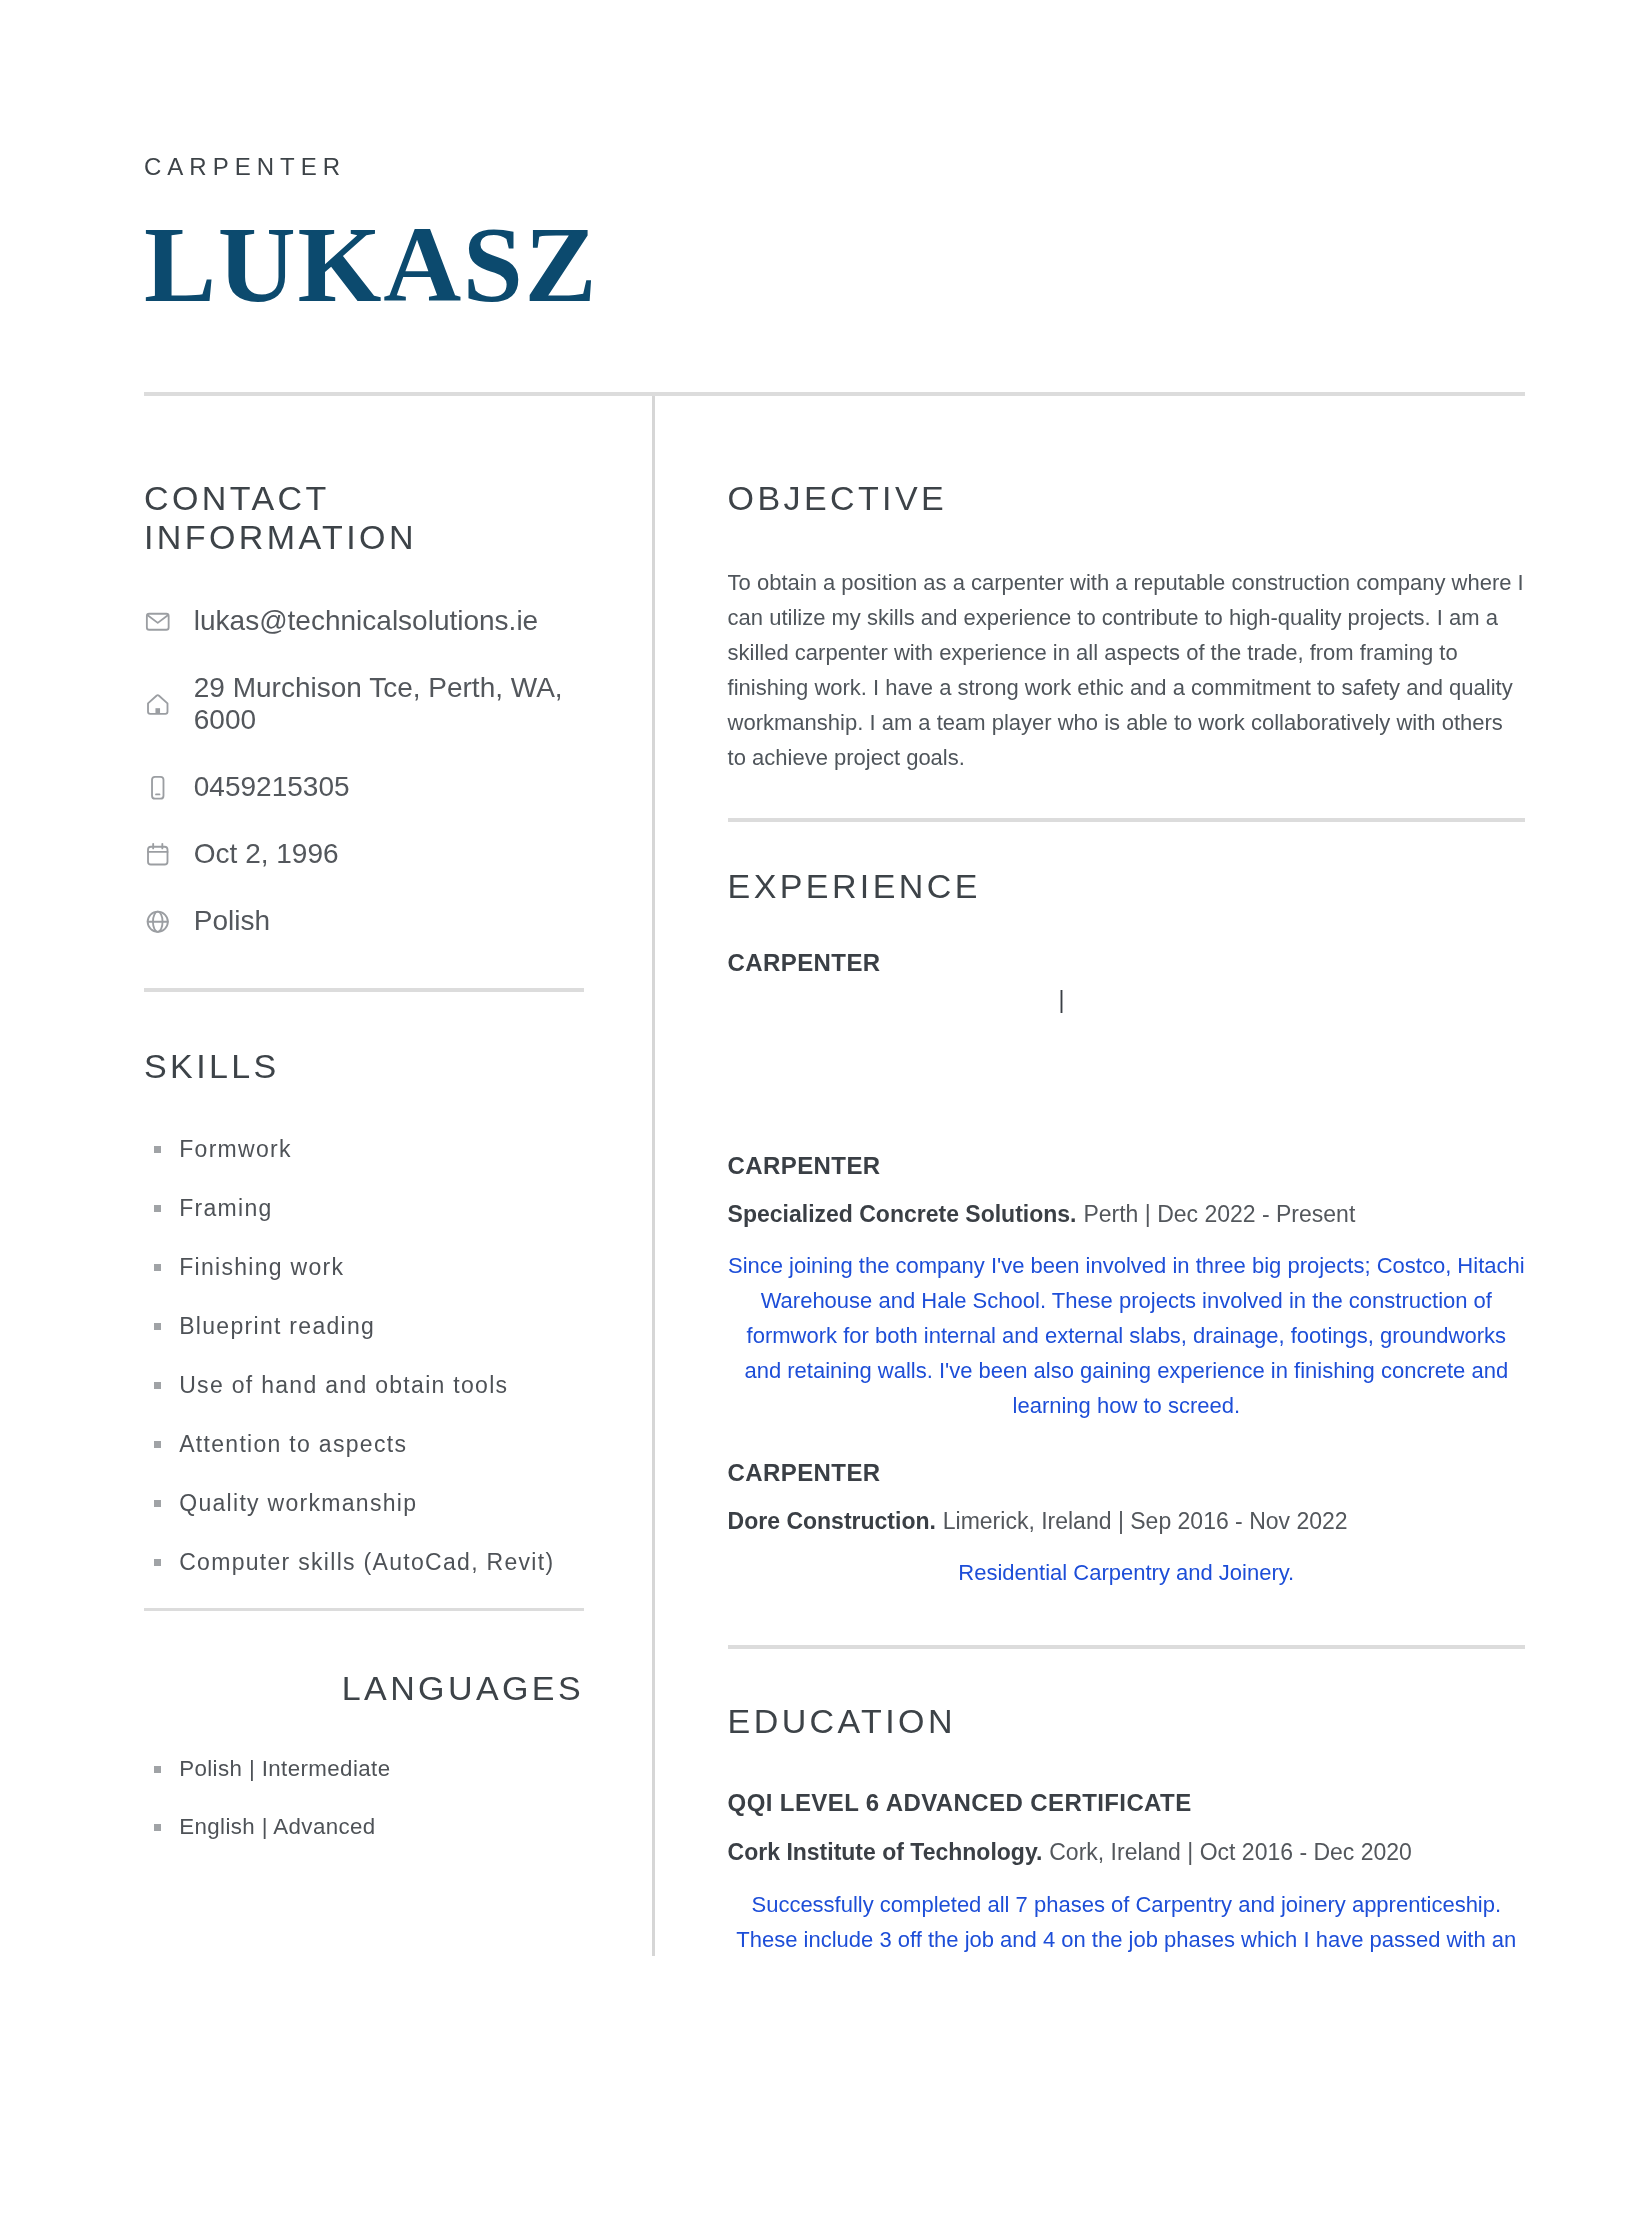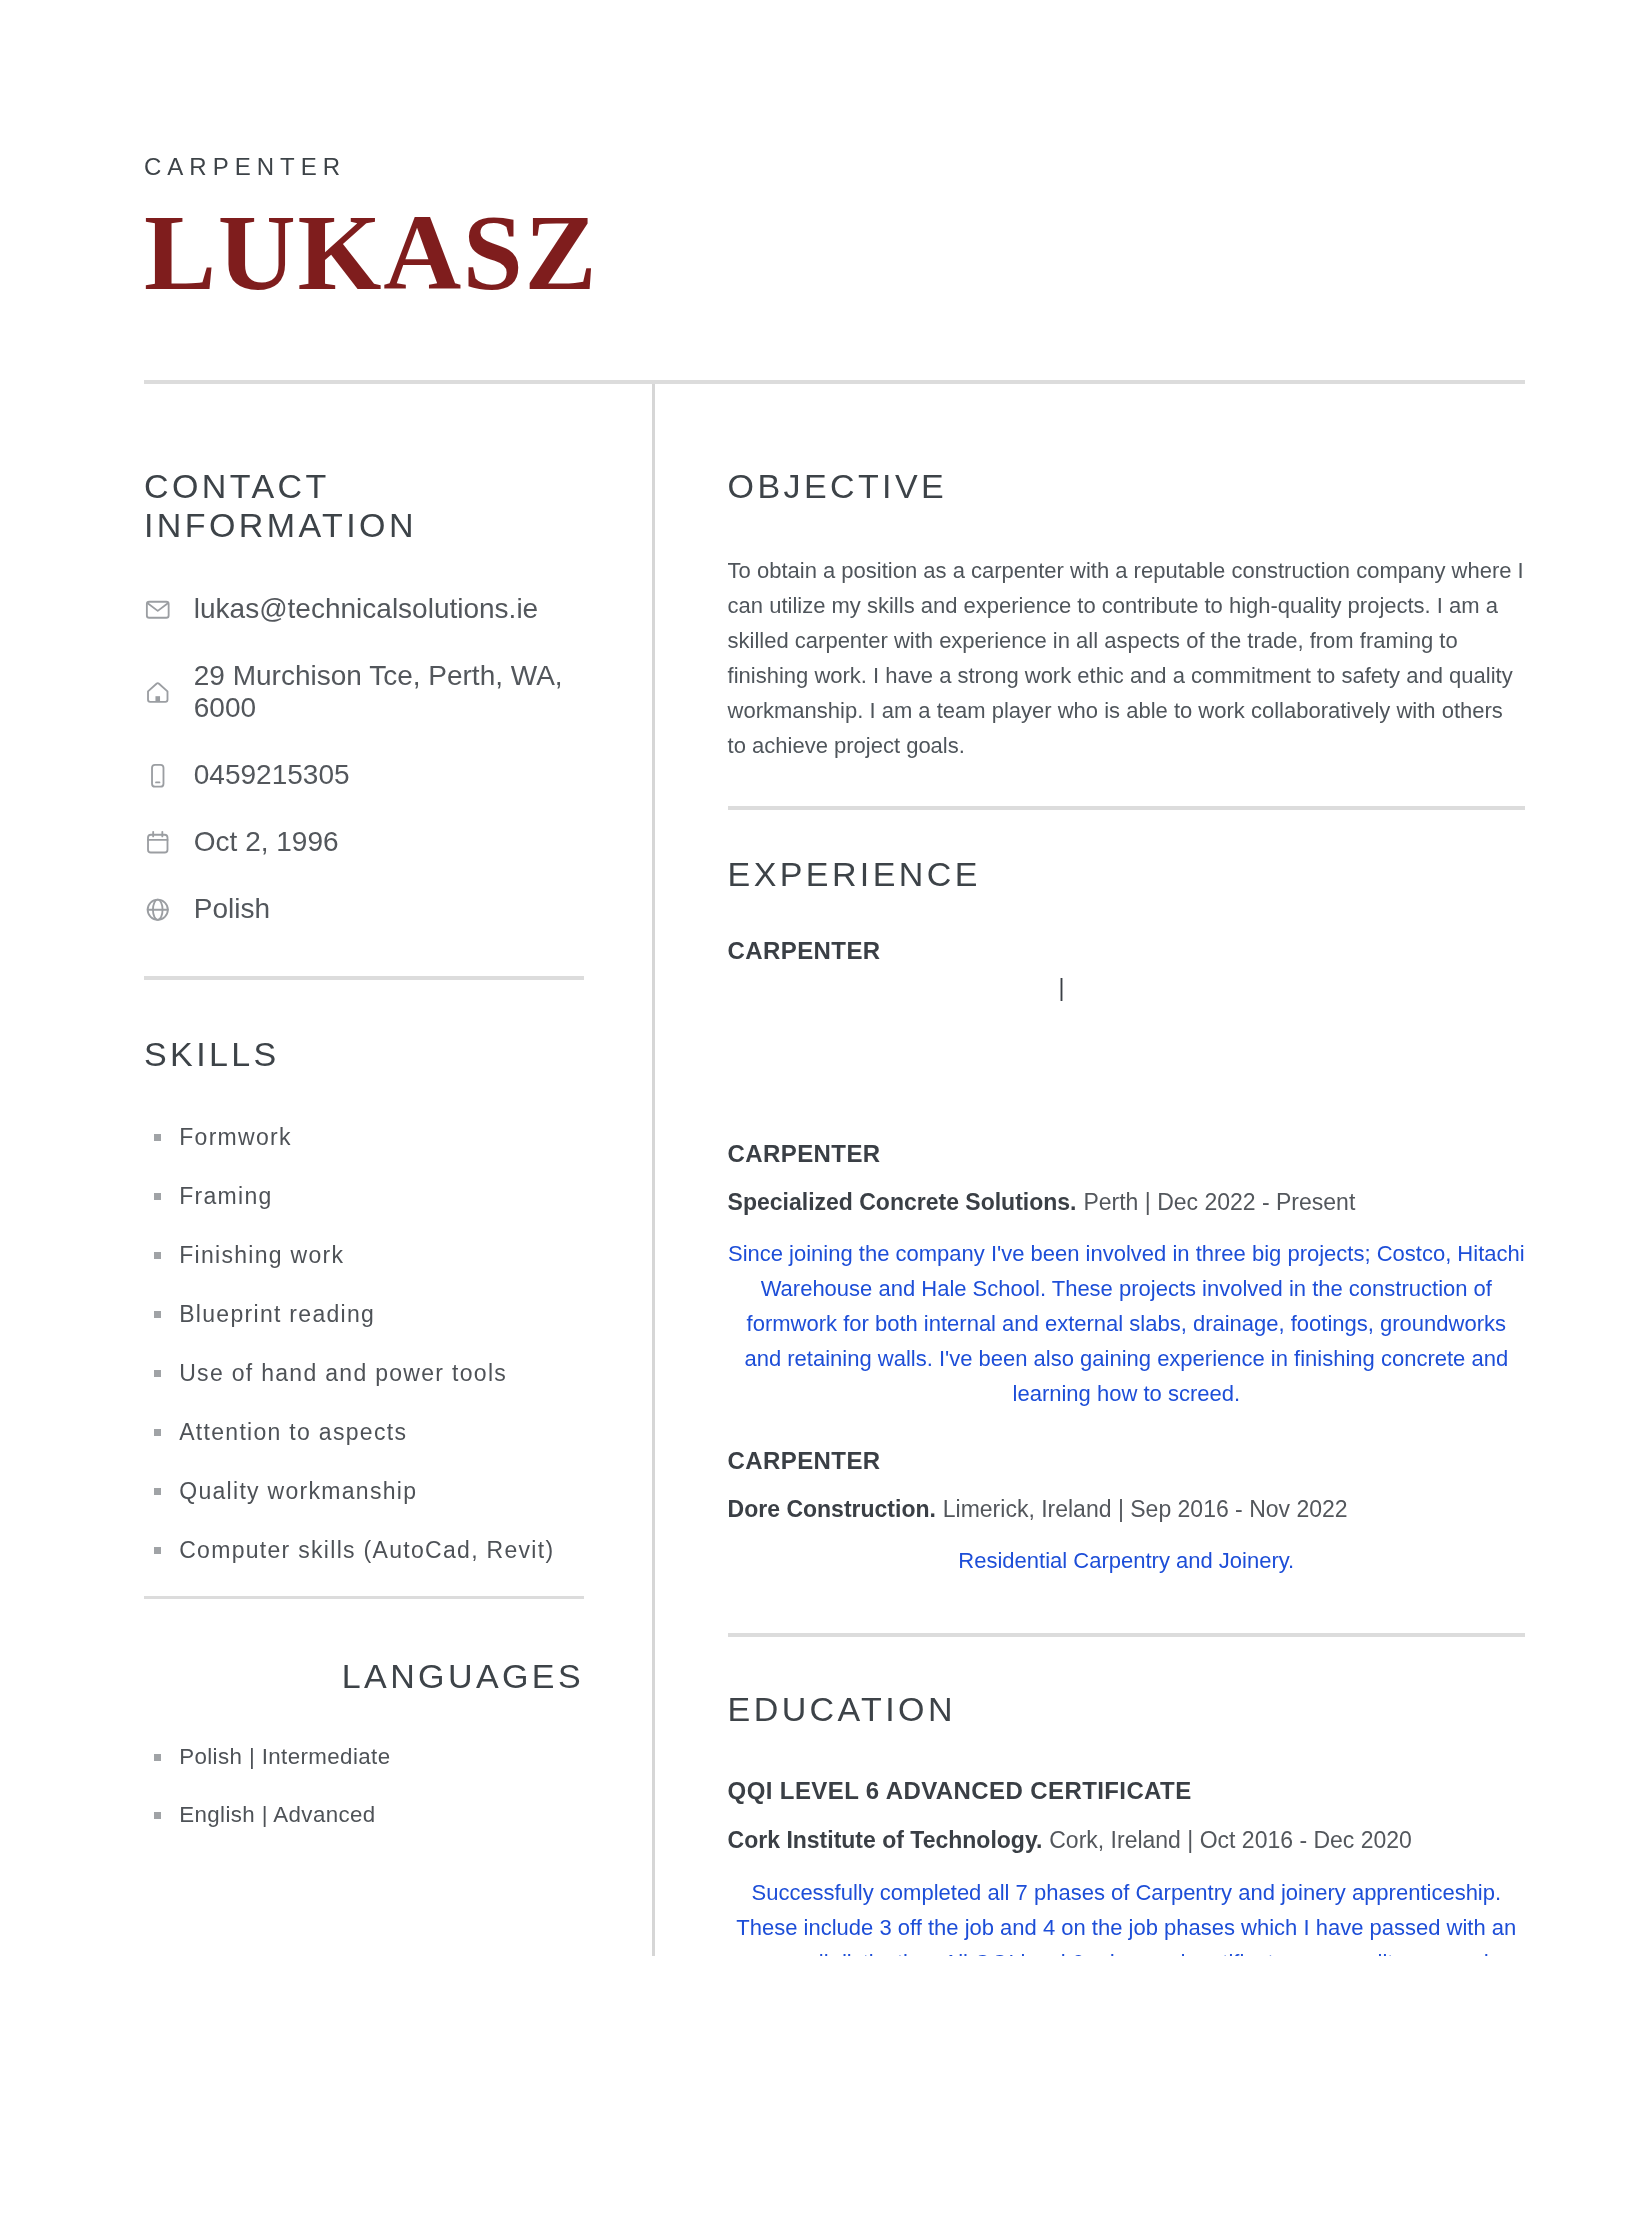--- a/index.html
+++ b/index.html
@@ -14,26 +14,26 @@
   }
   .content { padding:0 125px 0 144px; }
 
   
   .job-label {
     padding-top:153px;
     font-size:24px; letter-spacing:6px;
     color:#3d4348;
   }
   .name {
-    margin-top:17px;
+    margin-top:29px;
     font-family:"Liberation Serif", serif;
     font-weight:700;
     font-size:108px; line-height:110px;
     letter-spacing:1.7px;
-    color:#7f1d1d;
+    color:#0c4a6e;
   }
 
   .rule-top { margin-top:72px; height:4.3px; background:#dcdcdc; }
 
   
   .columns { display:flex; align-items:stretch; }
   .col-left  { flex:0 0 440px; width:440px; }
   .v-divider { flex:0 0 2.6px; background:#d6d6d6; margin-left:68px; margin-right:73px; }
   .col-right { flex:1 1 auto; min-width:0; }
 
@@ -181,21 +181,21 @@
           <li>
               <span class="bullet"></span>
               <span>Finishing work</span>
             </li>
           <li>
               <span class="bullet"></span>
               <span>Blueprint reading</span>
             </li>
           <li>
               <span class="bullet"></span>
-              <span>Use of hand and power tools</span>
+              <span>Use of hand and obtain tools</span>
             </li>
           <li>
               <span class="bullet"></span>
               <span>Attention to aspects</span>
             </li>
           <li>
               <span class="bullet"></span>
               <span>Quality workmanship</span>
             </li>
           <li>

